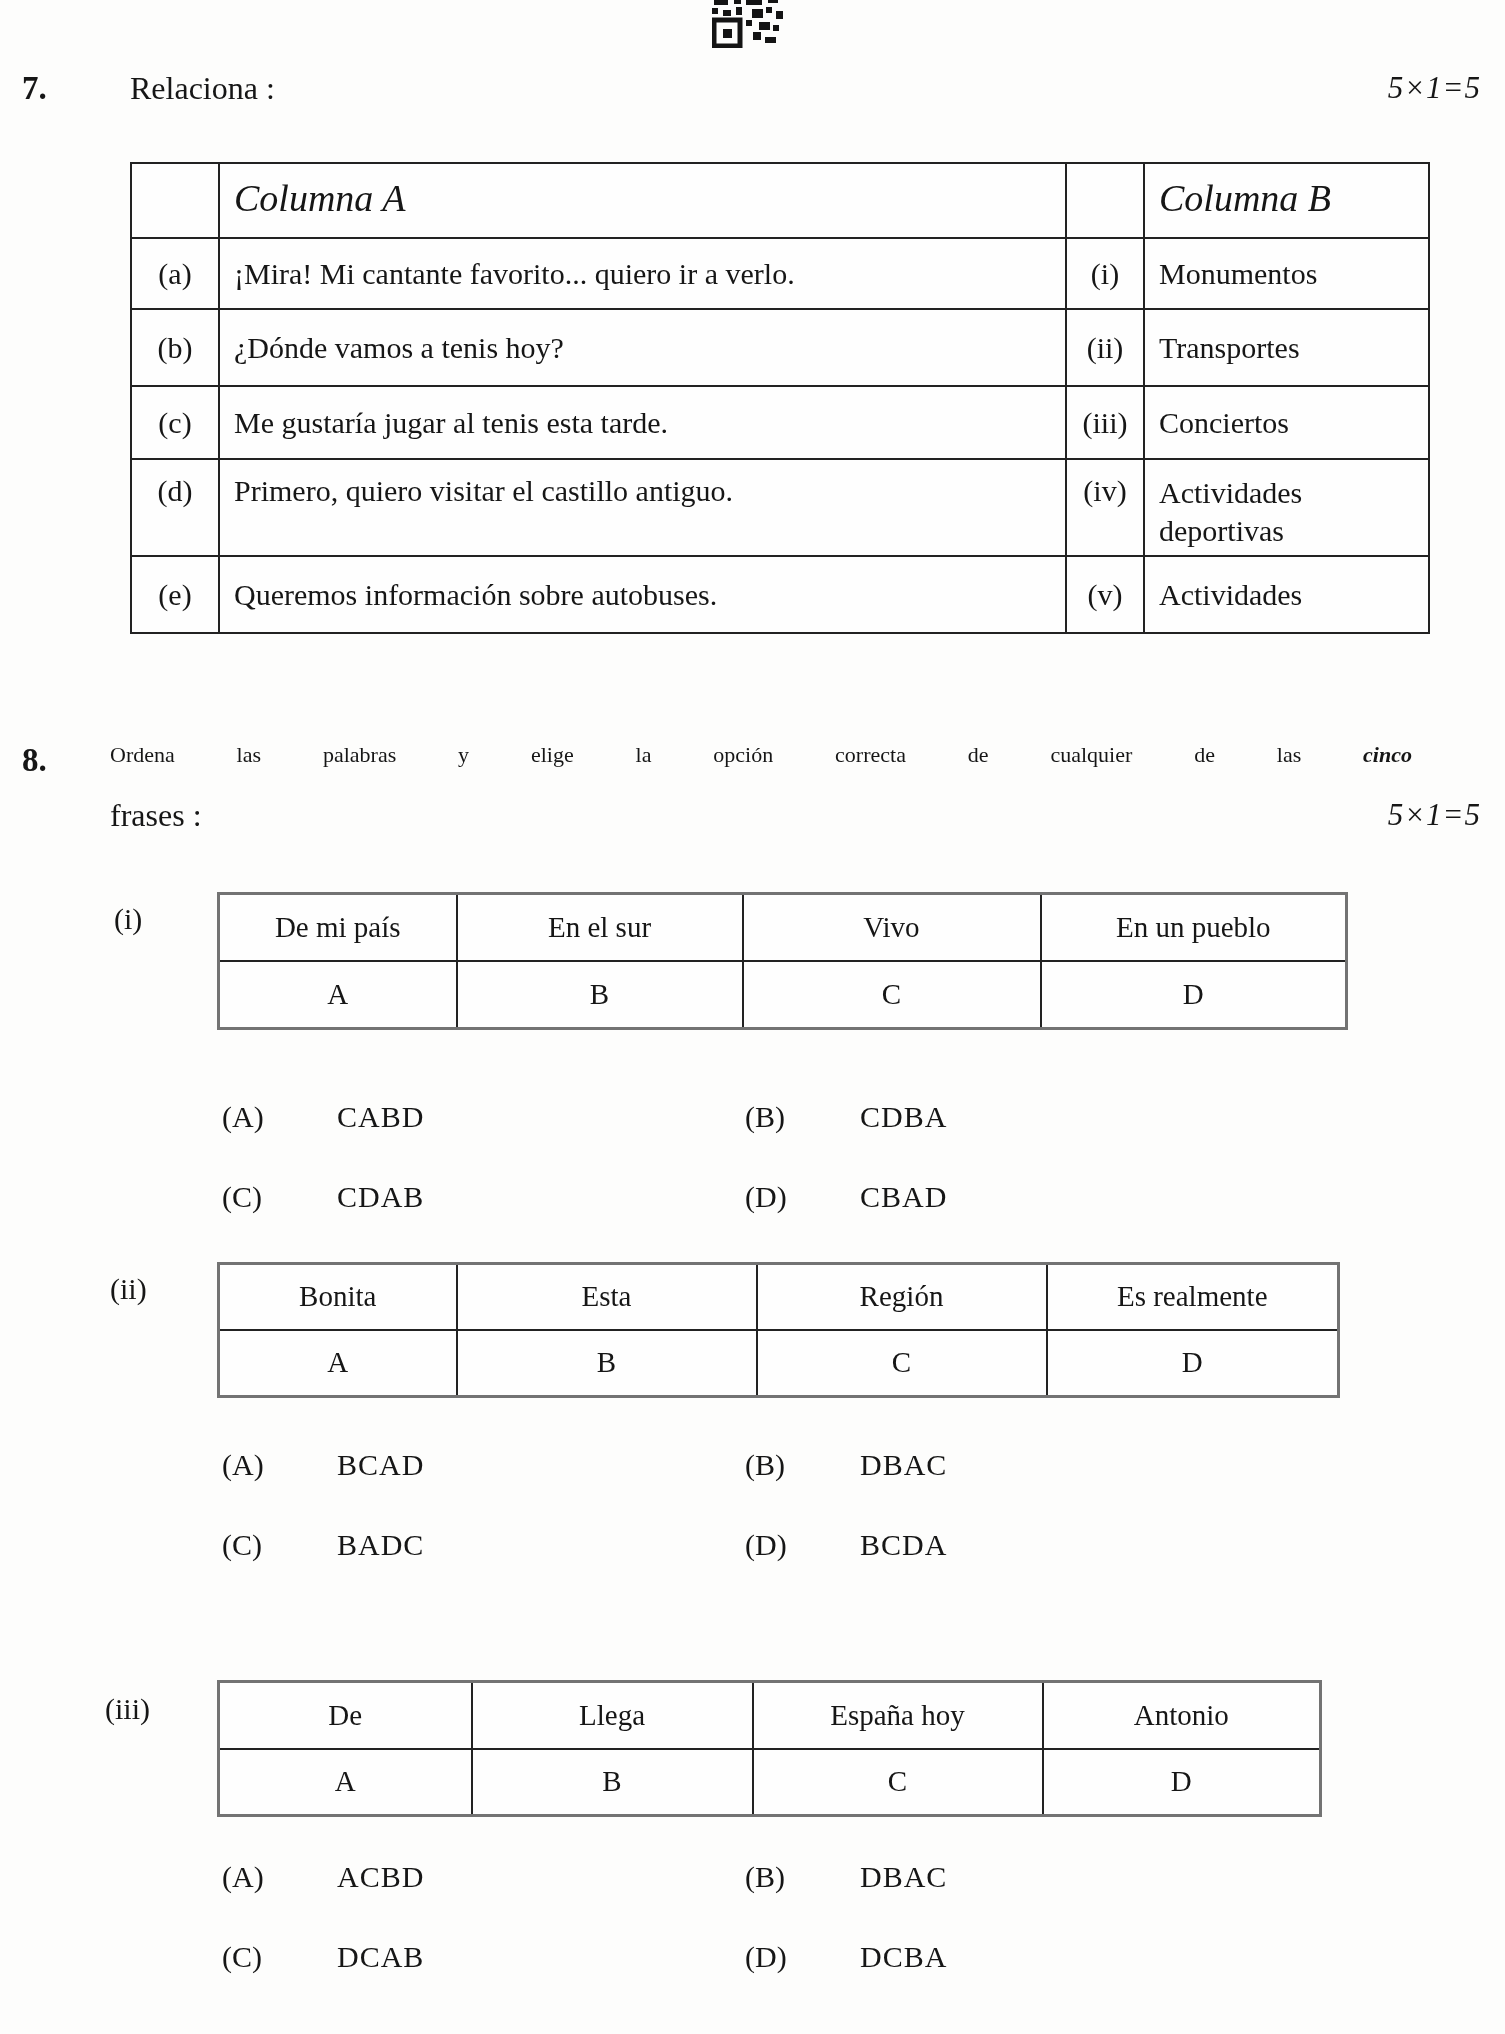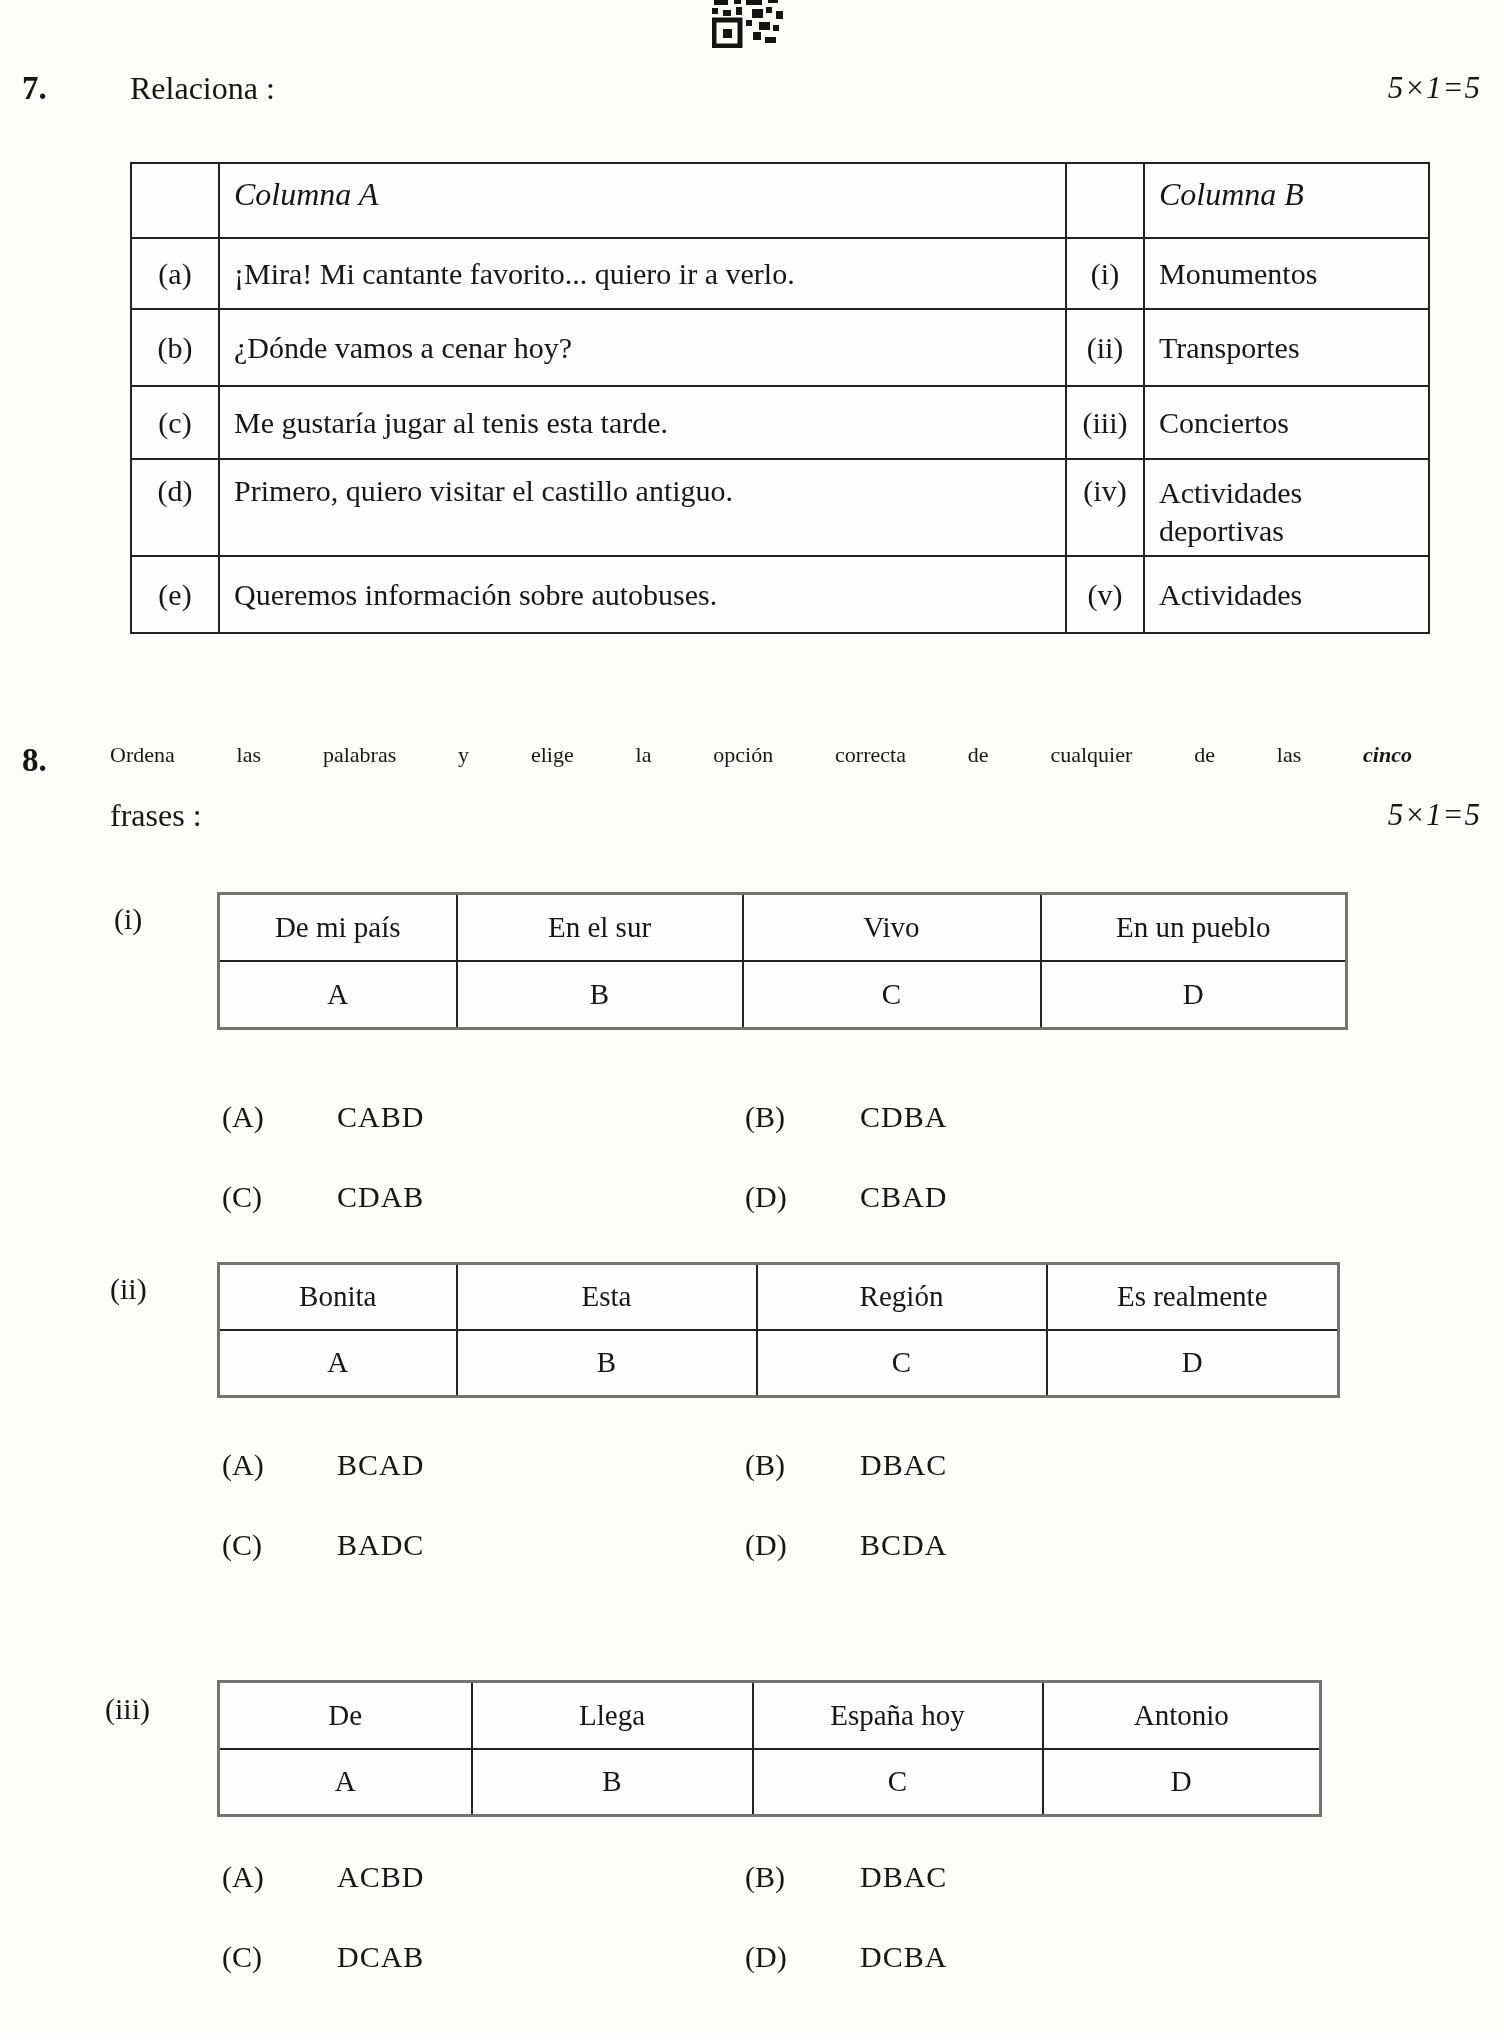--- a/index.html
+++ b/index.html
@@ -26,21 +26,21 @@
   table.match td{
     border:2px solid #222;
     font-size:30px;
     vertical-align:middle;
     padding:0;
     overflow:hidden;
   }
   table.match td.key{ text-align:center; }
   table.match td.txt{ padding-left:14px; padding-right:6px; text-align:left; }
   table.match td.hdr{
-    font-style:italic;font-size:32px;
+    font-style:italic;font-size:38px;
     vertical-align:top;padding-top:12px;padding-left:14px;
   }
   table.match tr.tall td{ vertical-align:top; padding-top:14px; }
   table.match td.btxt{ line-height:1.25; }
   
   table.order{
     border-collapse:collapse;
     table-layout:fixed;
     background:#fefefe;
   }
@@ -115,21 +115,21 @@
       <td class="hdr">Columna B</td>
     </tr>
     <tr style="height:71px">
       <td class="key">(a)</td>
       <td class="txt">¡Mira! Mi cantante favorito... quiero ir a verlo.</td>
       <td class="key">(i)</td>
       <td class="txt btxt">Monumentos</td>
     </tr>
     <tr style="height:77px">
       <td class="key">(b)</td>
-      <td class="txt">¿Dónde vamos a cenar hoy?</td>
+      <td class="txt">¿Dónde vamos a tenis hoy?</td>
       <td class="key">(ii)</td>
       <td class="txt btxt">Transportes</td>
     </tr>
     <tr style="height:73px">
       <td class="key">(c)</td>
       <td class="txt">Me gustaría jugar al tenis esta tarde.</td>
       <td class="key">(iii)</td>
       <td class="txt btxt">Conciertos</td>
     </tr>
     <tr style="height:97px" class="tall">

